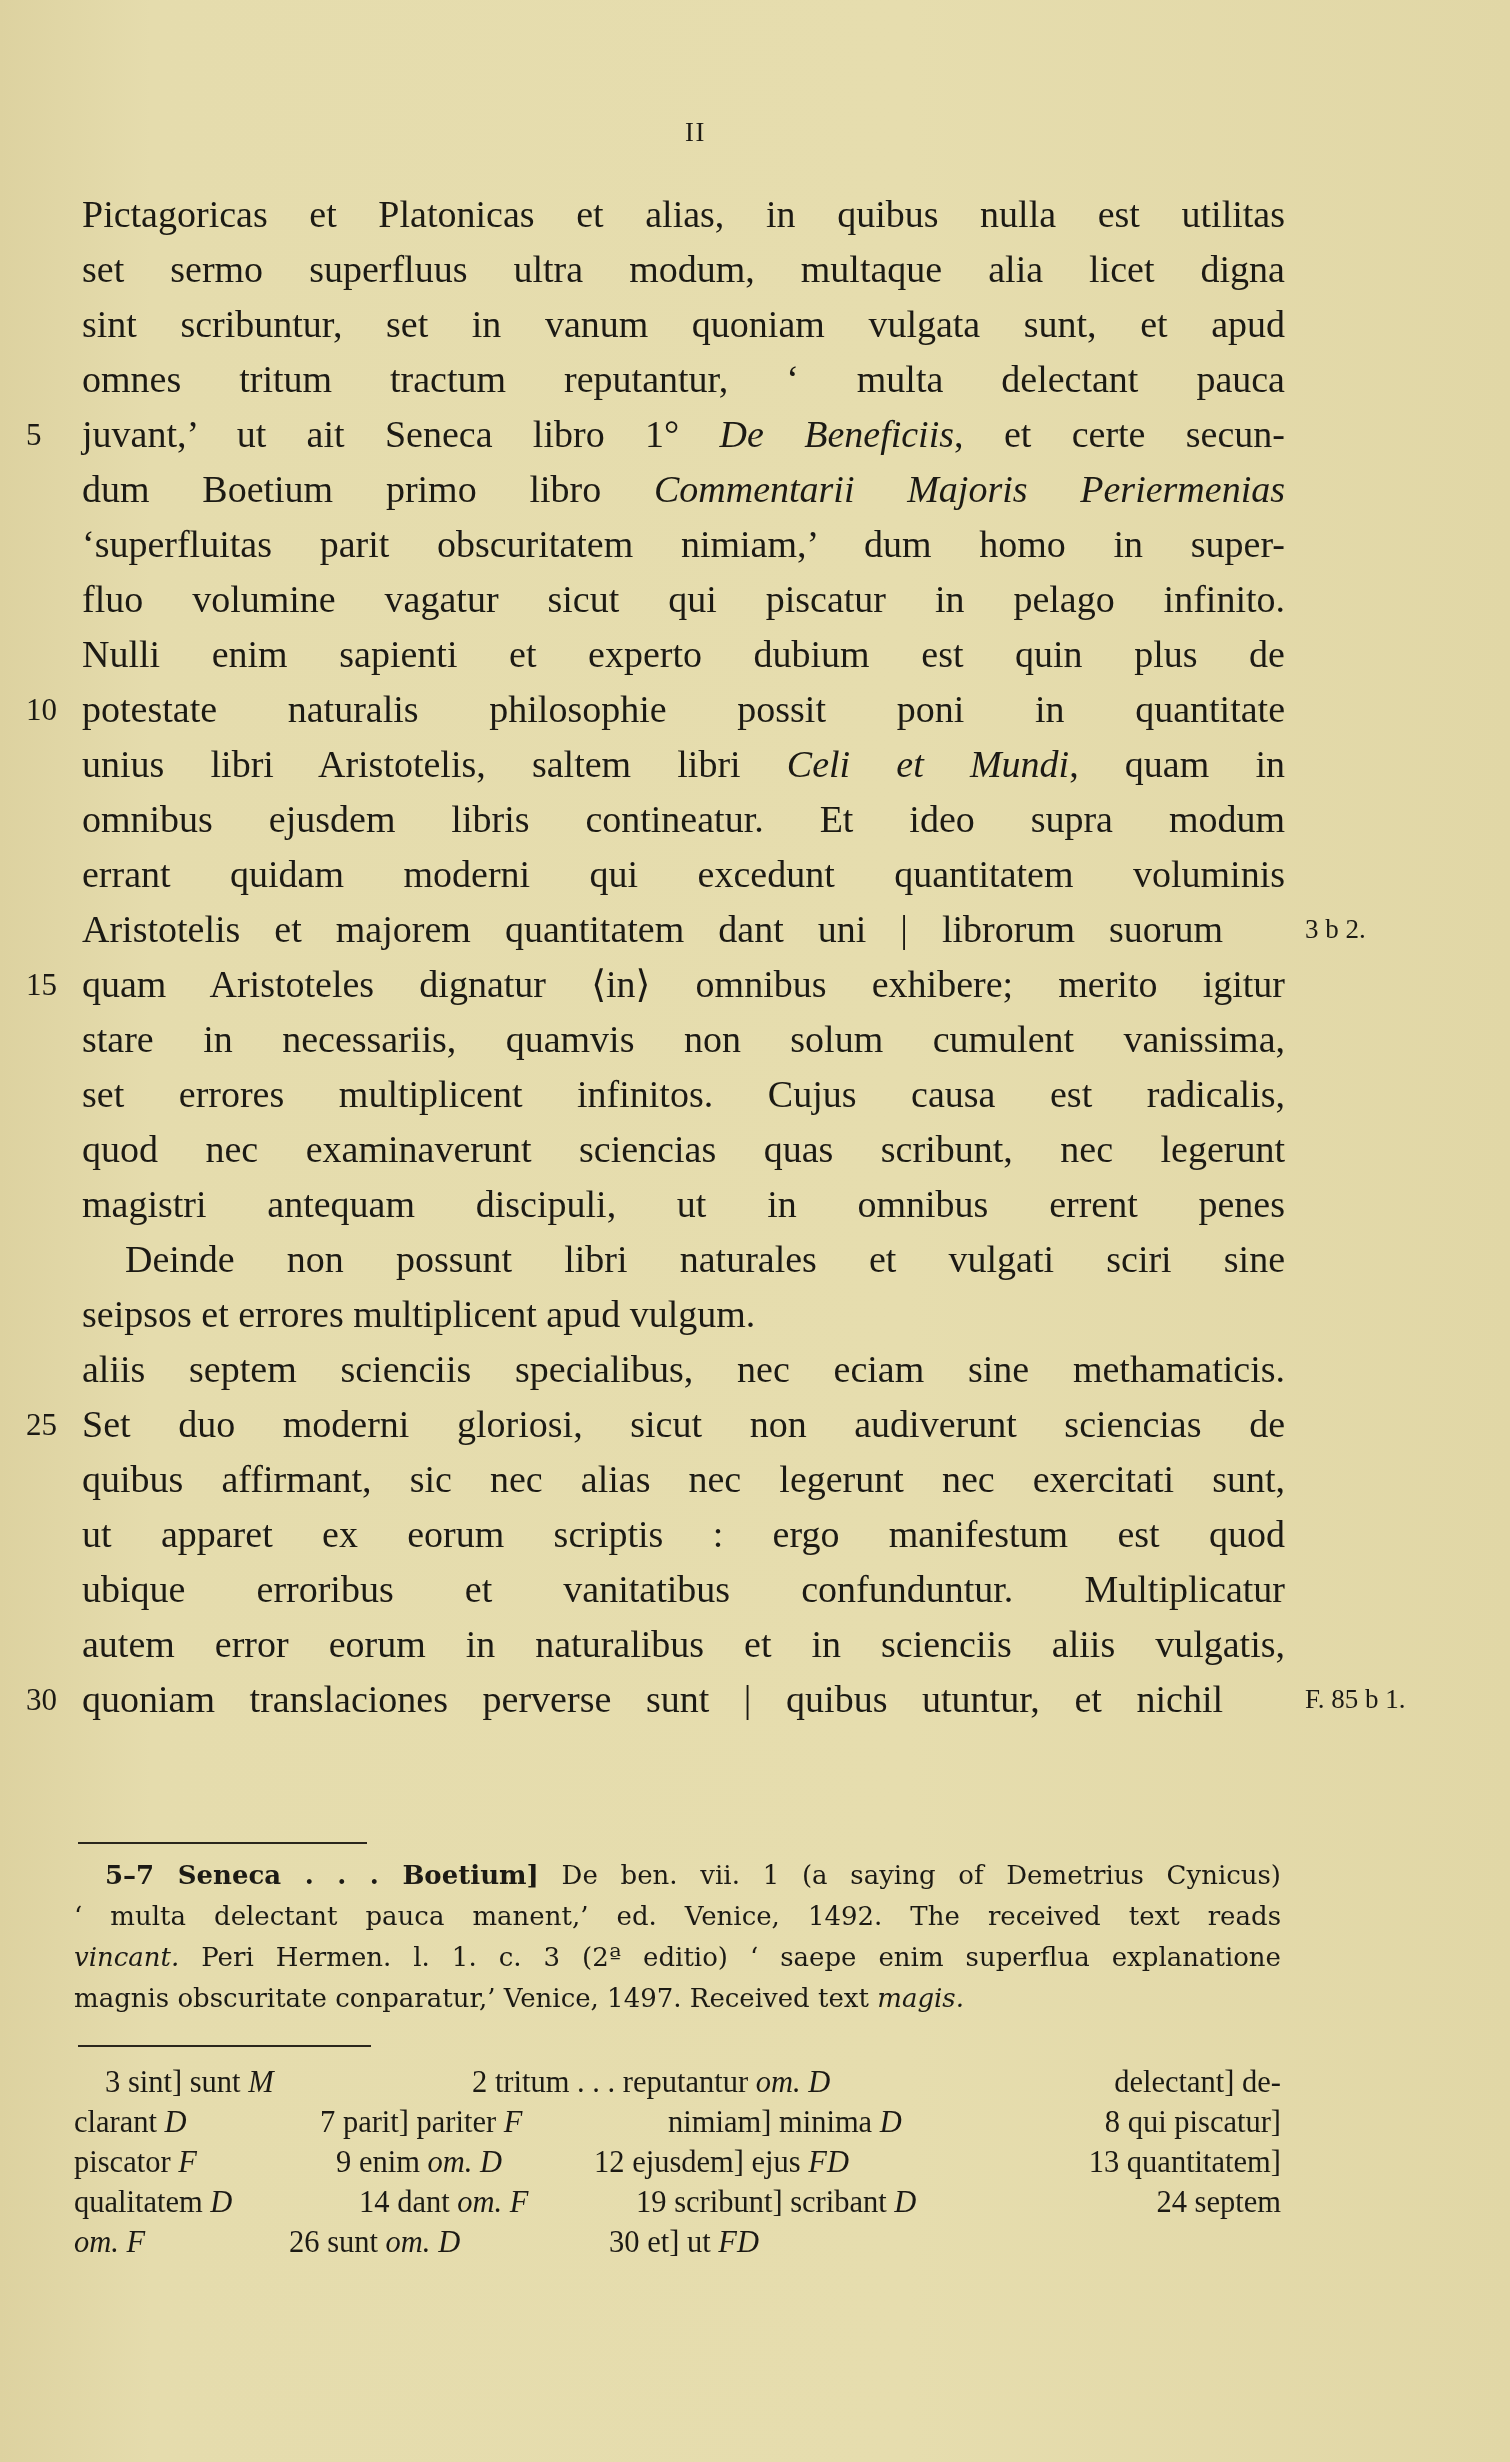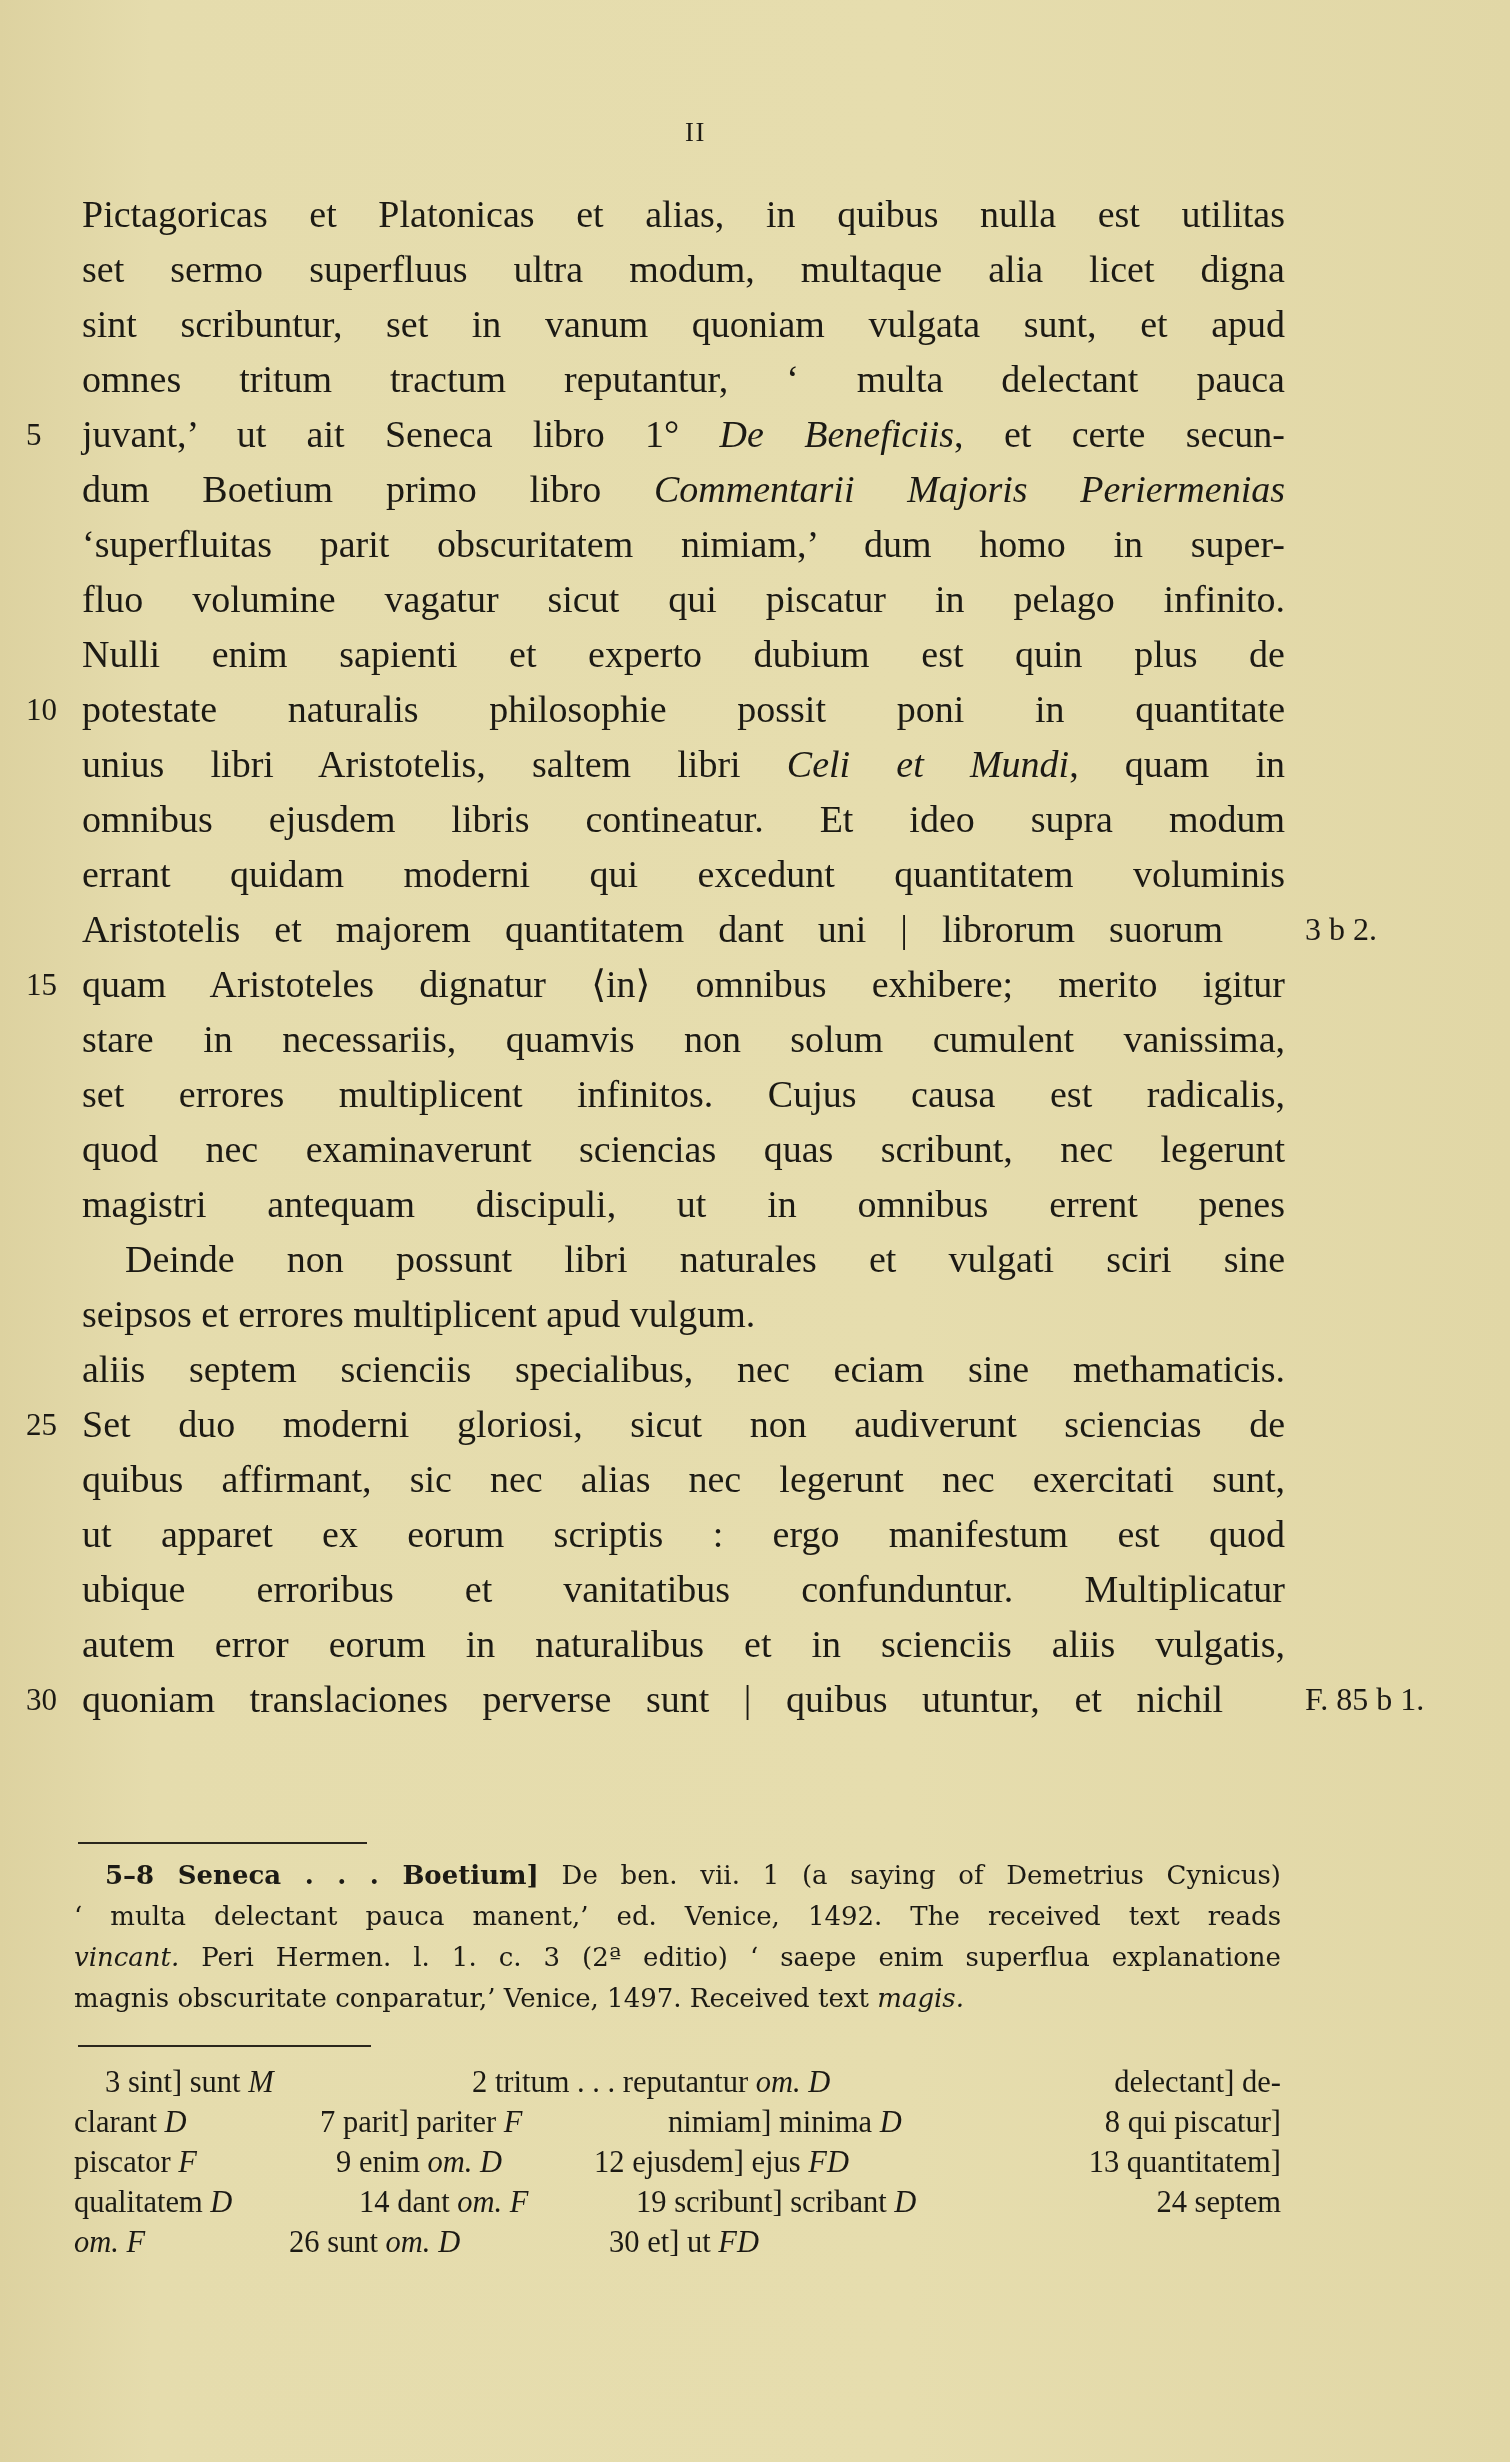--- a/index.html
+++ b/index.html
@@ -23,21 +23,21 @@
     font-size:38px; white-space:nowrap;
     text-align:justify; text-align-last:justify;
   }
   .line.last { text-align-last:left; }
   .line.indent { padding-left:43px; }
   .line-num {
     position:absolute; left:-56px; width:47px; text-align:right;
     font-size:31px;
   }
   .folio {
-    position:absolute; left:1223px; font-size:32px; white-space:nowrap;
+    position:absolute; left:1223px; font-size:27px; white-space:nowrap;
     text-align-last:left;
   }
   i, .ital { font-style:italic; }
   .sep-1 { position:absolute; top:1842px; left:78px; width:289px; height:2.3px; background:#2a261c; }
   .notes {
     position:absolute; top:1855px; left:74px; width:1207px;
     font-family:"DejaVu Serif","Liberation Serif",serif; font-size:26px;
   }
   .note-line { height:41px; line-height:41px; white-space:nowrap; text-align:justify; text-align-last:justify; }
   .note-line.first { padding-left:31px; }
@@ -82,21 +82,21 @@
     <div class="line"><span class="line-num">25</span><span>Set duo moderni gloriosi, sicut non audiverunt sciencias de</span></div>
     <div class="line"><span>quibus affirmant, sic nec alias nec legerunt nec exercitati sunt,</span></div>
     <div class="line"><span>ut apparet ex eorum scriptis : ergo manifestum est quod</span></div>
     <div class="line"><span>ubique erroribus et vanitatibus confunduntur. Multiplicatur</span></div>
     <div class="line"><span>autem error eorum in naturalibus et in scienciis aliis vulgatis,</span></div>
     <div class="line" style="width: 1141px;"><span class="line-num">30</span><span>quoniam translaciones perverse sunt | quibus utuntur, et nichil</span><span class="folio">F. 85 b 1.</span></div>
   </div>
 
 <div class="sep-1"></div>
 <div class="notes" id="notes">
-    <div class="note-line first"><span class="bold">5–8 Seneca . . . Boetium]</span><span> De ben. vii. 1 (a saying of Demetrius Cynicus)</span></div>
+    <div class="note-line first"><span class="bold">5–7 Seneca . . . Boetium]</span><span> De ben. vii. 1 (a saying of Demetrius Cynicus)</span></div>
     <div class="note-line"><span>‘ multa delectant pauca manent,’ ed. Venice, 1492. The received text reads</span></div>
     <div class="note-line"><span class="ital">vincant.</span><span> Peri Hermen. l. 1. c. 3 (2ª editio) ‘ saepe enim superflua explanatione</span></div>
     <div class="note-line last"><span>magnis obscuritate conparatur,’ Venice, 1497. Received text </span><span class="ital">magis.</span></div>
   </div>
 
 <div class="sep-2"></div>
 <div class="apparatus" id="apparatus">
     <div class="app-row">
       <span class="app-cell" style="left: 31px;"><span>3 sint] sunt </span><span class="ital">M</span></span>
       <span class="app-cell" style="left: 398px;"><span>2 tritum . . . reputantur </span><span class="ital">om.</span><span class="ital"> D</span></span>

